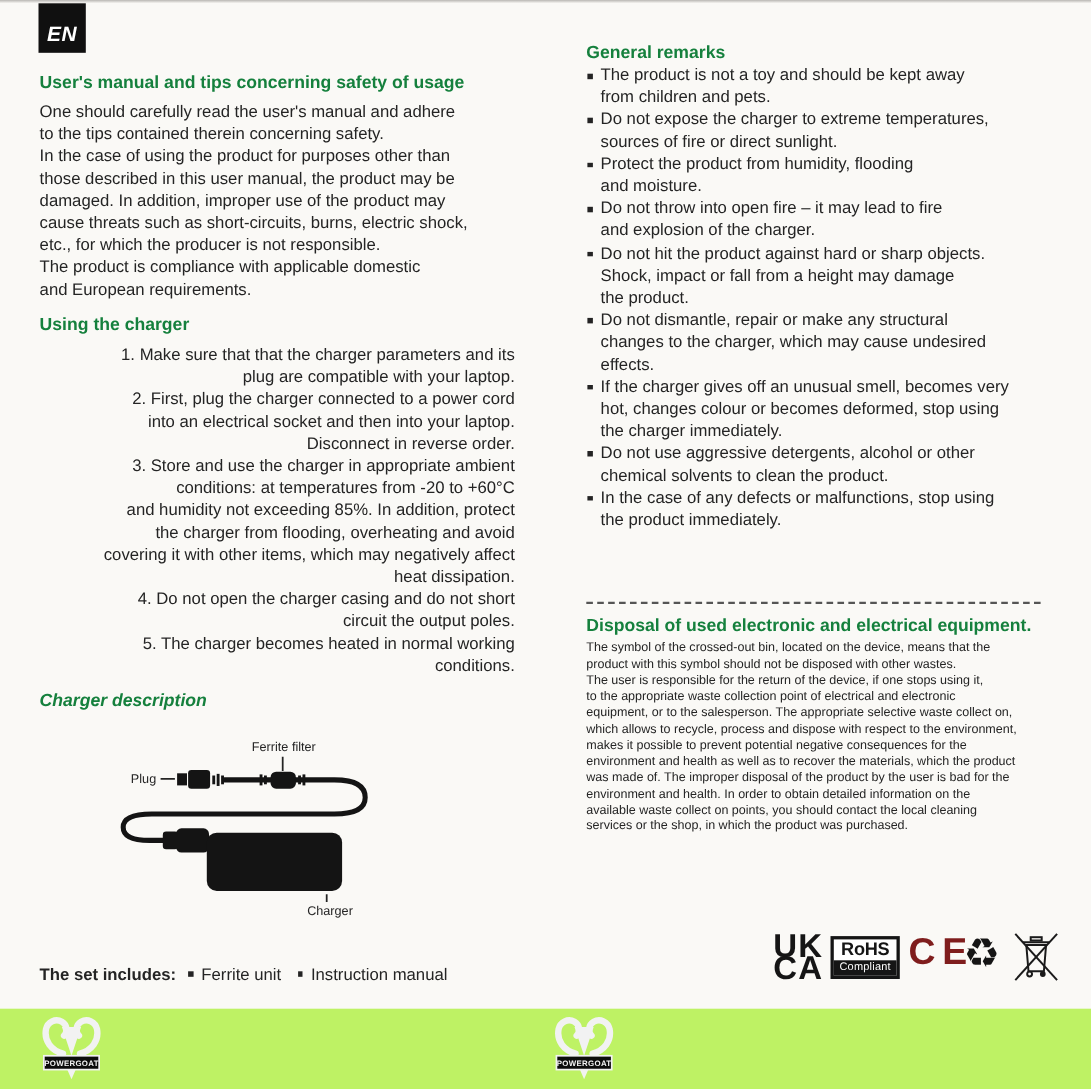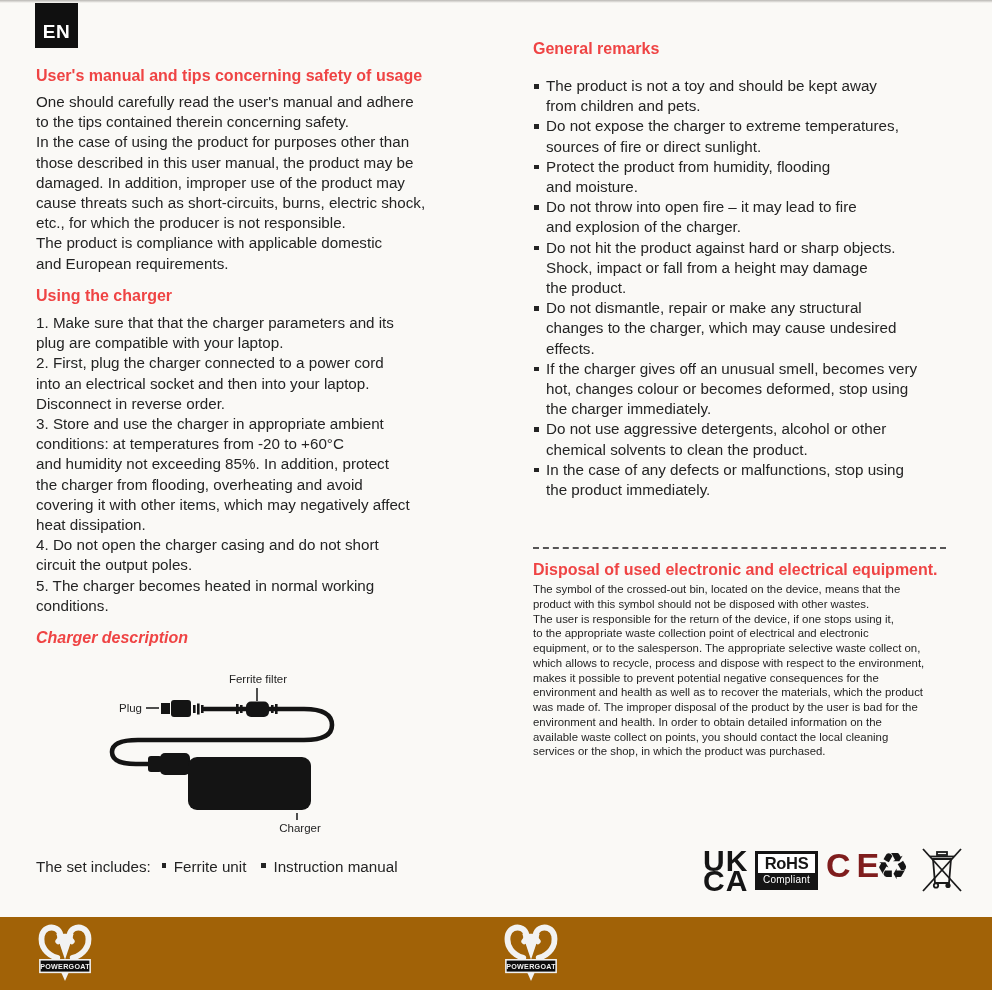--- a/index.html
+++ b/index.html
@@ -4,62 +4,62 @@
 <style>
   html,body{margin:0;padding:0;background:#e8e6e2;}
   #page{
     position:relative;width:992px;height:990px;background:#faf9f6;
     font-family:"Liberation Sans",sans-serif;color:#242424;overflow:hidden;
   }
   #page::before{content:"";position:absolute;left:0;top:0;right:0;height:3px;
     background:linear-gradient(#b9b7b3,rgba(250,249,246,0));}
   .abs{position:absolute;}
   .pre{white-space:pre-line;}
-  h1,h2,h3{margin:0;font-weight:bold;color:#ef4444;}
+  h1,h2,h3{margin:0;font-weight:bold;color:#15803d;}
   .h-main{font-size:16px;line-height:20px;}
   .h-small{font-size:16px;line-height:15px;}
   .body-txt{font-size:15.2px;line-height:20.2px;}
   .small-txt{font-size:11.4px;line-height:14.75px;}
 
   
   .en-badge{left:35px;top:3px;width:43px;height:45px;background:#101010;color:#fff;
     font-weight:bold;font-size:19px;display:flex;align-items:flex-end;justify-content:center;
-    padding-bottom:5px;box-sizing:border-box;letter-spacing:.5px;}
+    padding-bottom:5px;box-sizing:border-box;letter-spacing:.5px;font-style:italic;}
 
   
   .lcol{left:36px;width:432px;}
   .rcol{left:533px;width:414px;}
 
   
-  .step{margin:0;}
+  .step{margin:0;text-align:right;}
 
   
   ul.remarks{list-style:none;margin:0;padding:0;}
   ul.remarks li{position:relative;padding-left:13px;font-size:15.2px;line-height:20.2px;}
   ul.remarks li::before{content:"";position:absolute;left:1px;top:8px;width:4.5px;height:4.5px;background:#242424;}
 
   .divider{border-top:2px dashed #555;width:413px;height:0;}
 
   
   .set-line{font-size:15.2px;line-height:20px;display:flex;align-items:baseline;}
-  .set-lead{font-weight:normal;margin-right:10px;}
+  .set-lead{font-weight:bold;margin-right:10px;margin-top:20px;}
   .inc-item{position:relative;padding-left:13px;margin-right:14px;}
   .inc-item::before{content:"";position:absolute;left:1px;top:6px;width:4.5px;height:4.5px;background:#242424;}
 
   
   .ukca{left:703px;top:851px;font-weight:800;font-size:30px;line-height:19.5px;letter-spacing:1px;color:#151515;}
   .rohs{left:755px;top:851px;width:63px;border:3px solid #151515;box-sizing:border-box;background:#fff;}
   .rohs-top{font-weight:bold;font-size:16.5px;line-height:19px;text-align:center;color:#151515;letter-spacing:-.3px;}
   .rohs-bottom{background:#151515;color:#fff;font-size:10px;line-height:14px;text-align:center;letter-spacing:.2px;}
   .ce{left:826px;top:846px;font-size:34px;font-weight:600;letter-spacing:6px;color:#7f1d1d;}
   .recycle{left:876px;top:843px;font-size:37px;color:#151515;line-height:48px;}
   .weee{left:919px;top:843px;}
 
   
-  .footer-bar{left:0;top:917px;width:992px;height:73px;background:#a16207;}
+  .footer-bar{left:0;top:917px;width:992px;height:73px;background:#bef264;}
   .goat{position:absolute;top:6px;}
   .goat-1{left:36px;} .goat-2{left:502px;}
 
   svg text{font-family:"Liberation Sans",sans-serif;}
 </style>
 </head>
 <body>
 
 <div id="page">
 
@@ -136,21 +136,21 @@
     <text x="264" y="172" font-size="11.5" fill="#242424" text-anchor="middle">Charger</text>
   </svg>
 
   <div class="abs lcol set-line" style="top:857px;">
     <span class="set-lead">The set includes:</span>
     <span class="inc-item">Ferrite unit</span>
     <span class="inc-item">Instruction manual</span>
   </div>
 
   <h2 class="abs rcol h-main" style="top:39px;">General remarks</h2>
-  <ul class="abs rcol remarks" style="top:76px;">
+  <ul class="abs rcol remarks" style="top:59px;">
     <li><span class="pre">The product is not a toy and should be kept away
 from children and pets.</span></li>
     <li><span class="pre">Do not expose the charger to extreme temperatures,
 sources of fire or direct sunlight.</span></li>
     <li><span class="pre">Protect the product from humidity, flooding
 and moisture.</span></li>
     <li><span class="pre">Do not throw into open fire – it may lead to fire
 and explosion of the charger.</span></li>
     <li><span class="pre">Do not hit the product against hard or sharp objects.
 Shock, impact or fall from a height may damage

